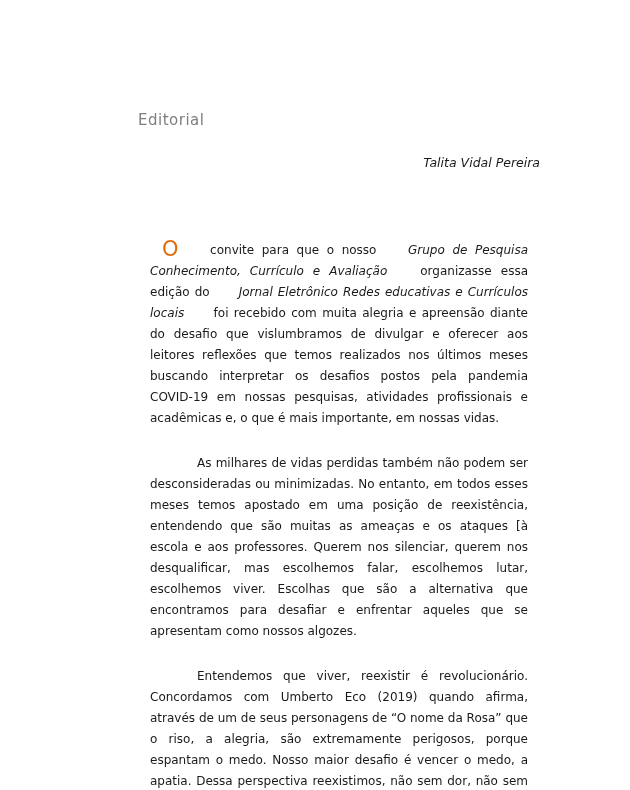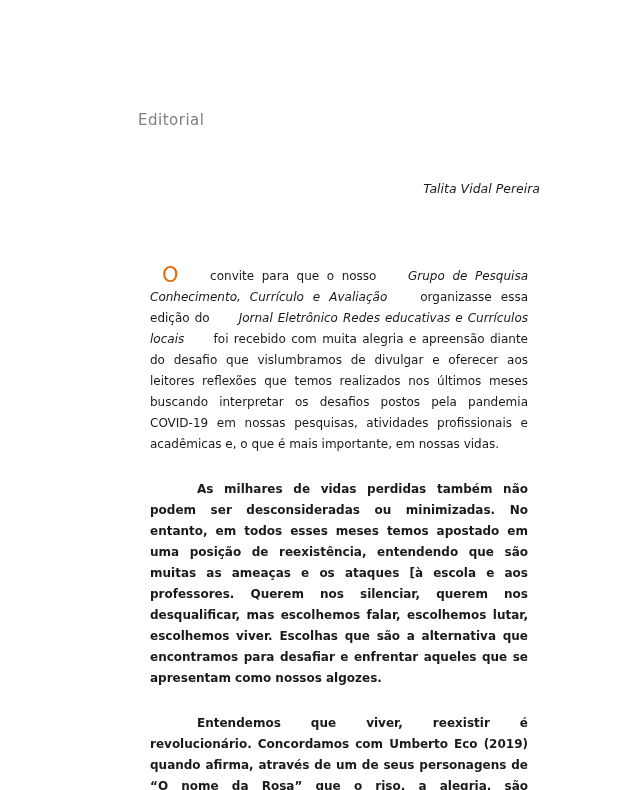--- a/index.html
+++ b/index.html
@@ -22,40 +22,38 @@
     padding: 62px 90px 0 90px;
   }
   .page-title {
     font-size: 15px;
     line-height: 20px;
     font-weight: normal;
     color: var(--heading);
     letter-spacing: 0.5px;
   }
   .author-byline {
-    margin-top: 26px;
     text-align: right;
     font-style: italic;
     font-size: 12.5px;
     line-height: 17px;
     color: var(--ink);
   }
   .editorial-body {
     margin-top: 32px;
     font-size: 12px;
     line-height: 21px;
     color: var(--ink);
     text-align: justify;
   }
   .editorial-body p {
     margin: 0;
   }
   .editorial-body p.indent {
     text-indent: 35px;
-    font-weight: bold;
   }
   .drop-cap {
     color: var(--accent);
     font-size: 21px;
     line-height: 1;
     vertical-align: -2px;
   }
   .italic { font-style: italic; }
 </style>
 </head>

